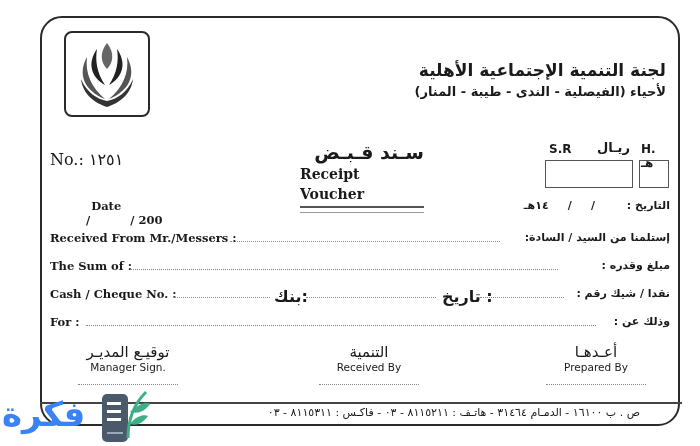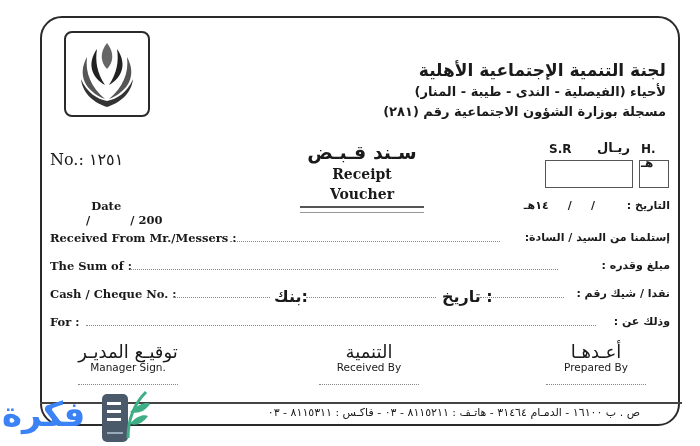--- a/index.html
+++ b/index.html
@@ -4,39 +4,39 @@
 <style>
   html,body{margin:0;padding:0;background:#fff;}
   body{width:700px;height:446px;position:relative;overflow:hidden;font-family:"DejaVu Serif",serif;color:#1a1a1a;}
   .frame{position:absolute;left:40px;top:16px;width:640px;height:410px;border:2px solid #2a2a2a;border-radius:22px;box-sizing:border-box;}
   .footer-rule{position:absolute;left:40px;width:642px;top:402px;height:0;border-top:2px solid #444;}
   .logo{position:absolute;left:64px;top:31px;width:86px;height:86px;border:2px solid #2a2a2a;border-radius:8px;box-sizing:border-box;display:flex;align-items:center;justify-content:center;}
   .org{position:absolute;right:34px;top:36px;text-align:right;direction:rtl;font-family:"DejaVu Sans",sans-serif;font-weight:bold;margin-top:22px;}
   .org .l1{font-size:17px;line-height:24px;}
   .org .l2{font-size:13px;line-height:20px;}
   .org .l3{font-size:13px;line-height:20px;}
-  .title{position:absolute;left:300px;top:140px;width:124px;text-align:center;}
+  .title{position:absolute;left:300px;top:140px;width:124px;}
   .title .ar{font-family:"DejaVu Sans",sans-serif;font-weight:bold;font-size:19px;direction:rtl;line-height:24px;}
   .title .en{font-family:"DejaVu Serif",serif;font-weight:bold;font-size:14px;line-height:20px;}
   .title .uline{height:4px;border-top:2px solid #555;border-bottom:1px solid #999;margin-top:2px;}
   .no{position:absolute;left:50px;top:150px;font-size:16px;font-family:"DejaVu Serif",serif;}
   .amount{position:absolute;left:545px;top:142px;width:125px;}
   .amount .lbl{font-family:"DejaVu Sans",sans-serif;font-size:12px;height:16px;position:relative;}
   .amount .sr{position:absolute;left:4px;top:0;font-weight:bold;}
   .amount .riyal{position:absolute;left:52px;top:-2px;font-weight:bold;font-size:13px;}
   .amount .h{position:absolute;left:96px;top:0;font-weight:bold;font-size:12px;}
   .amount .box1{position:absolute;left:0;top:18px;width:86px;height:26px;border:1px solid #555;}
   .amount .box2{position:absolute;left:94px;top:18px;width:28px;height:26px;border:1px solid #555;}
   .row{position:absolute;left:50px;right:30px;height:18px;font-size:11.5px;}
   .row .en{position:absolute;left:0;top:0;font-family:"DejaVu Serif",serif;font-weight:bold;white-space:nowrap;display:flex;align-items:center;flex-direction:column;}
   .row .ar{position:absolute;right:0;top:0;font-family:"DejaVu Sans",sans-serif;font-weight:bold;direction:rtl;white-space:nowrap;font-size:11px;}
   .dfill{position:absolute;top:0;height:10px;border-bottom:1px dotted #888;}
   .mid{position:absolute;top:0;font-family:"DejaVu Sans",sans-serif;font-weight:bold;font-size:16px;}
   .sig{position:absolute;top:344px;width:120px;text-align:center;font-family:"DejaVu Sans",sans-serif;}
-  .sig .ar{font-size:18px;line-height:16px;}
+  .sig .ar{font-size:15px;line-height:16px;}
   .sig .en{font-size:10.5px;line-height:14px;}
   .sig .line{margin:10px auto 0;width:100px;border-bottom:1px dotted #888;}
   .footer{position:absolute;right:60px;top:406px;font-family:"DejaVu Sans",sans-serif;font-size:11px;direction:rtl;white-space:nowrap;}
   .watermark{position:absolute;left:0;top:388px;width:160px;height:58px;}
 </style>
 </head>
 <body>
 
 <div class="frame"></div>
 <div class="footer-rule"></div>
@@ -48,21 +48,20 @@
     <path d="M42 10 C52 24 48 38 34 46 C42 34 44 22 42 10Z" fill="#222"></path>
     <path d="M12 18 C2 36 10 52 30 60 C16 48 10 34 12 18Z" fill="#555"></path>
     <path d="M52 18 C62 36 54 52 34 60 C48 48 54 34 52 18Z" fill="#555"></path>
     <path d="M6 40 C8 56 20 64 32 68 C44 64 56 56 58 40 C52 54 42 60 32 62 C22 60 12 54 6 40Z" fill="#333"></path>
   </svg>
 </div>
 
 <div class="org">
   <div class="l1">لجنة التنمية الإجتماعية الأهلية</div>
   <div class="l2">لأحياء (الفيصلية - الندى - طيبة - المنار)</div>
-  <div class="l3">مسجلة بوزارة الشؤون الاجتماعية رقم (٢٨١)</div>
 </div>
 
 <div class="no">
   <span>No.:</span>
   <span>١٢٥١</span>
 </div>
 
 <div class="title">
   <div class="ar">سـند قـبـض</div>
   <div class="en">Receipt Voucher</div>

